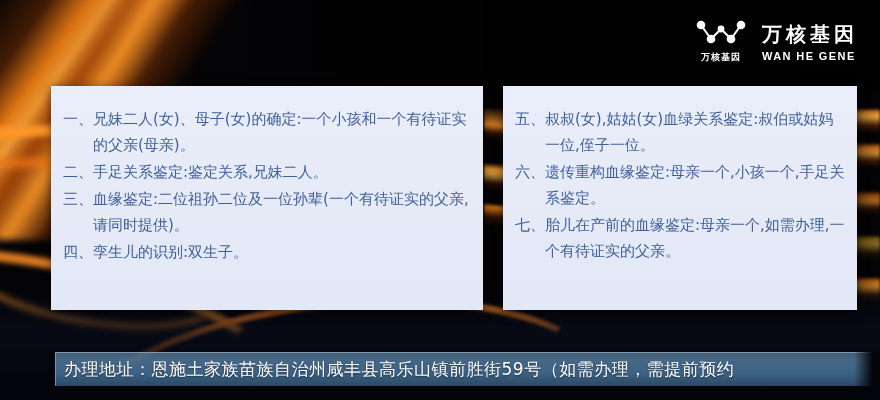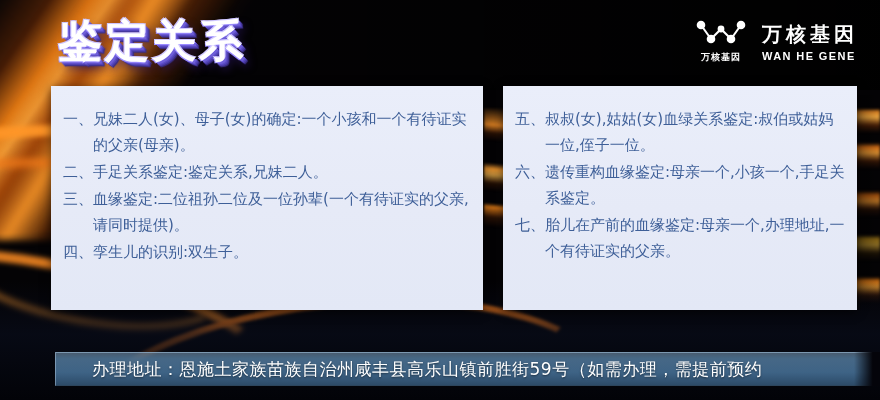--- a/index.html
+++ b/index.html
@@ -214,21 +214,21 @@
     display:flex; align-items:center;
     overflow:hidden;
     z-index:7;
   }
   #ticker-text {
     color:#ffffff;
     font-size:17px;
     font-weight:400;
     letter-spacing:.5px;
     white-space:nowrap;
-    padding-left:36px;
+    padding-left:8px;
     text-shadow:0 1px 2px rgba(0,0,0,.5);
     font-family:"DejaVu Sans","Liberation Sans",sans-serif;
   }
   #ticker-fade {
     position:absolute; right:0; top:352px;
     width:26px; height:34px;
     background:linear-gradient(90deg, rgba(4,4,10,0), rgba(4,4,10,1) 72%);
     z-index:8; pointer-events:none;
   }
 </style>
@@ -243,21 +243,20 @@
   <div class="bg-layer ribbon-b"></div>
   <div class="bg-layer ribbon-c"></div>
   <div class="bg-layer ribbon-d"></div>
   <div class="bg-layer ribbon-e"></div>
   <div class="bg-layer streaks-mid"></div>
   <div class="bg-layer streaks-r"></div>
   <div class="bg-layer streaks-r2"></div>
   <div class="bg-layer dark-wash-top"></div>
   <div class="bg-layer dark-wash-bottom"></div>
 
-  <div id="title">鉴定关系</div>
 
   <div id="logo">
     <div class="logo-mark">
       <span>
         <svg width="54" height="30" viewBox="0 0 54 30" aria-hidden="true">
           <g stroke="#ffffff" stroke-width="2.1" fill="none">
             <line x1="7" y1="7" x2="17" y2="21"></line>
             <line x1="17" y1="21" x2="27" y2="11"></line>
             <line x1="27" y1="11" x2="37" y2="21"></line>
             <line x1="37" y1="21" x2="47" y2="7"></line>
@@ -302,21 +301,21 @@
     <div class="item">
       <span class="item-num">五、</span>
       <span class="item-txt">叔叔(女),姑姑(女)血绿关系鉴定:叔伯或姑妈一位,侄子一位。</span>
     </div>
     <div class="item">
       <span class="item-num">六、</span>
       <span class="item-txt">遗传重构血缘鉴定:母亲一个,小孩一个,手足关系鉴定。</span>
     </div>
     <div class="item">
       <span class="item-num">七、</span>
-      <span class="item-txt">胎儿在产前的血缘鉴定:母亲一个,办理地址,一个有待证实的父亲。</span>
+      <span class="item-txt">胎儿在产前的血缘鉴定:母亲一个,如需办理,一个有待证实的父亲。</span>
     </div>
   </div>
 
   <div id="ticker">
     <span id="ticker-text">办理地址：恩施土家族苗族自治州咸丰县高乐山镇前胜街59号（如需办理，需提前预约</span>
   </div>
   <div id="ticker-fade"></div>
 
 </div>
 

